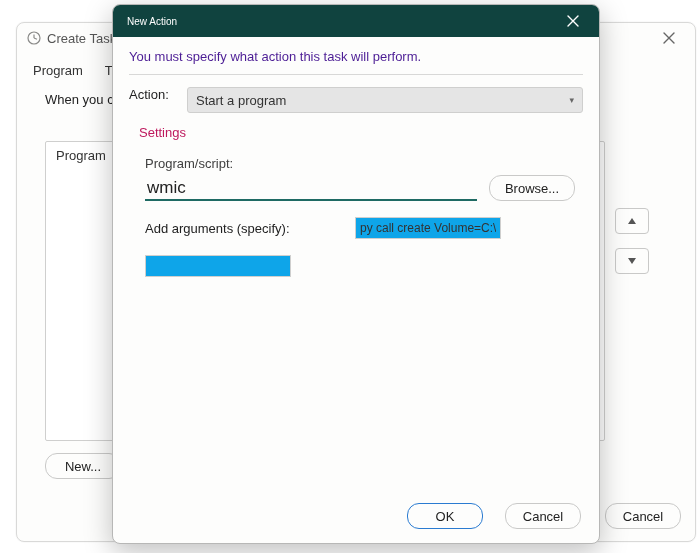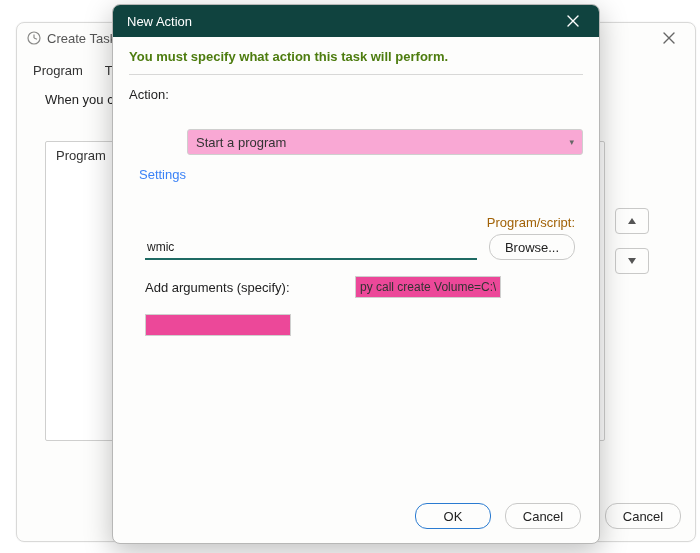--- a/index.html
+++ b/index.html
@@ -97,82 +97,81 @@
     border-radius:8px;
     box-shadow:0 8px 28px rgba(0,0,0,0.25);
     overflow:hidden;
   }
   .modal-titlebar {
     height:32px;
     background:#10433f;
     color:#fff;
     display:flex; align-items:center;
     padding:0 6px 0 14px;
-    font-size:13px;
+    font-size:10px;
   }
   .modal-close {
     margin-left:auto;
     width:40px; height:32px;
     display:flex; align-items:center; justify-content:center;
     color:#fff;
     cursor:pointer;
   }
   .modal-body { padding:12px 16px 0 16px; }
-  .modal-hint { font-weight:700; color:#4d7c0f; padding-bottom:10px; }
+  .modal-hint { font-weight:400; color:#4c1d95; padding-bottom:10px; }
   .divider { height:1px; background:#d8d8d7; margin-bottom:12px; }
   .row { display:flex; margin-bottom:10px; }
   .row label { width:58px; color:#222; }
   .combo {
     flex:1; height:26px;
     border:1px solid #cfcfce;
     border-radius:3px;
-    background:#f9a8d4;
+    background:#e5e5e5;
     display:flex; align-items:center;
     padding:0 8px;
     position:relative;
     cursor:pointer;
-    margin-top:42px;
   }
   .combo .caret {
     position:absolute; right:8px; top:50%; transform:translateY(-50%);
     font-size:9px; color:#666;
   }
-  .settings-label { padding:2px 0 6px 10px; color:#3b82f6; }
+  .settings-label { padding:2px 0 6px 10px; color:#be185d; }
   .settings-box { padding:4px 8px 0 16px; }
-  .field-label { color:#a16207; margin:23px 0 4px 0;text-align:right; }
+  .field-label { color:#404040; margin:6px 0 4px 0; }
   .program-row { display:flex; align-items:flex-end; gap:12px; }
   .program-input {
     flex:1;
     height:24px;
     border:none;
     border-bottom:2px solid #1e6a63;
     background:transparent;
-    font-family:inherit; font-size:12px;
+    font-family:inherit; font-size:17px;
     padding:2px 2px;
     outline:none;
     color:#222;
   }
   .browse-btn { min-width:86px; }
   .args-row, .startin-row {
     display:flex; align-items:center;
     margin-top:16px;
   }
   .args-row .lbl, .startin-row .lbl { flex:0 0 210px; color:#222; }
   .small-input {
     width:146px; height:22px;
     border:1px solid #cfcfce;
-    background:#ec4899;
+    background:#0ea5e9;
     font-family:inherit; font-size:12px;
     padding:0 4px;
     color:#333;
     outline:none;
   }
   .modal-footer {
     position:absolute; right:18px; bottom:14px;
-    display:flex; gap:14px;
+    display:flex; gap:22px;
   }
   .btn.primary-outline { border:1px solid #2a7bd1; }
 </style>
 </head>
 <body>
 
 <div class="outer-window">
   <div class="outer-titlebar">
     <span class="clock-icon">
       <svg width="14" height="14" viewBox="0 0 14 14">
@@ -206,20 +205,23 @@
           <path d="M4 0 L8 6 L0 6 Z" fill="#555"></path>
         </svg>
     </div>
     <div class="sp">
       <svg width="8" height="6" viewBox="0 0 8 6">
           <path d="M4 6 L8 0 L0 0 Z" fill="#555"></path>
         </svg>
     </div>
   </div>
 
+  <div class="new-btn-wrap">
+    <button class="btn">New...</button>
+  </div>
 
   <div class="outer-footer">
     <button class="btn">Cancel</button>
   </div>
 </div>
 
 <div class="modal">
   <div class="modal-titlebar">
     <span>New Action</span>
     <div class="modal-close">

